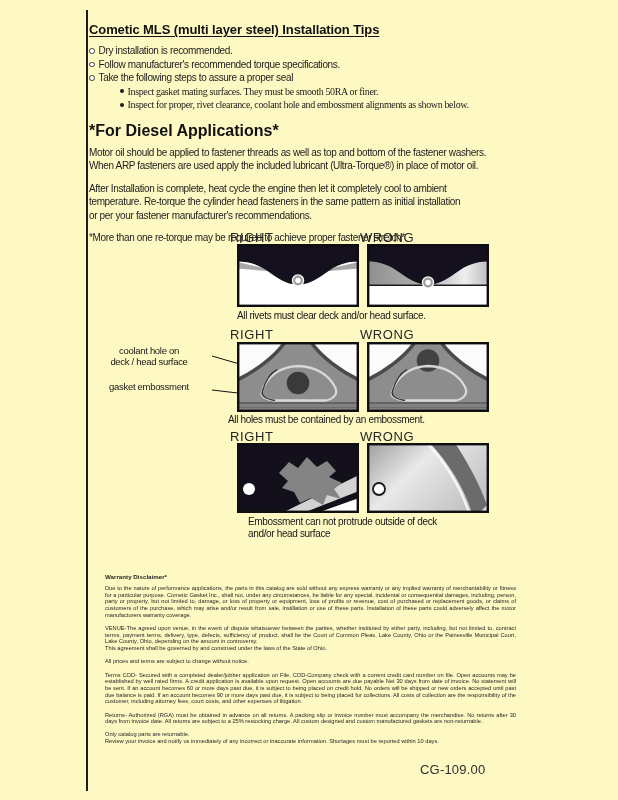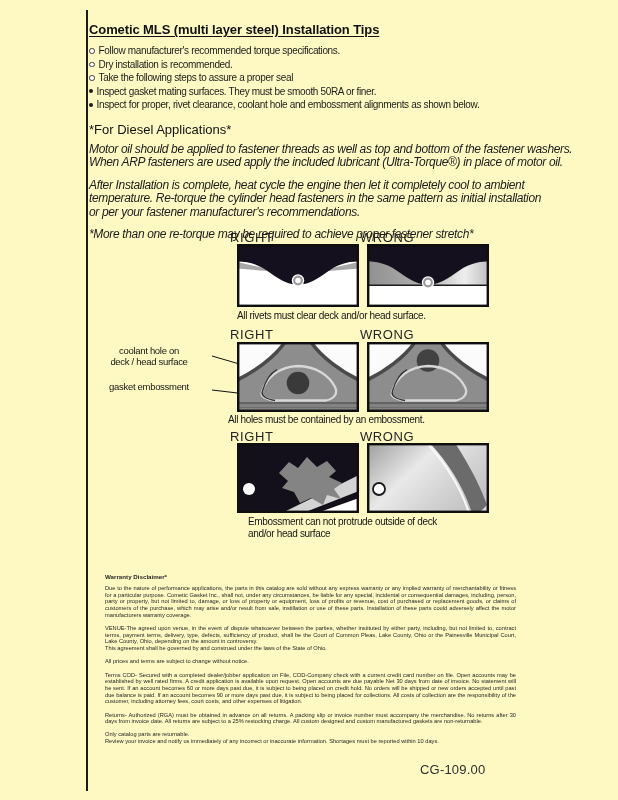--- a/index.html
+++ b/index.html
@@ -7,25 +7,25 @@
   .page{position:relative;width:618px;height:800px;background:#fef9c3;overflow:hidden;}
   .left-rule{position:absolute;left:86px;top:10px;width:2px;height:781px;background:#1c1c1c;}
 
   .content{position:absolute;left:89px;top:22px;width:505px;}
   .title{font-size:13px;font-weight:bold;margin:0 0 7px 0;letter-spacing:-0.1px;
          text-decoration:underline;text-underline-offset:2px;color:#111;}
   .tipline{display:flex;align-items:flex-start;font-size:10px;letter-spacing:-0.35px;
            line-height:13.5px;white-space:nowrap;color:#1c1c1c;}
   .tipline .m1{flex:0 0 auto;width:3.6px;height:3.6px;border:1px solid #3a3a3a;border-radius:50%;
                margin:4px 4px 0 0;background:#fff;}
-  .tipline.sub{}
+  .tipline.sub{padding-left:31px;font-family:Liberation Serif, serif;}
   .tipline .m2{flex:0 0 auto;width:4px;height:4px;border-radius:50%;background:#1c1c1c;margin:4.5px 3.5px 0 0;}
-  .diesel-h{font-size:13px;font-weight:normal;margin:10px 0 6px 0;color:#111;}
-  .bodypara{font-size:12px;letter-spacing:-0.35px;line-height:13.5px;margin:0 0 9px 0;
-            white-space:pre-line;color:#1c1c1c;font-style:italic;}
+  .diesel-h{font-size:16px;font-weight:bold;margin:10px 0 6px 0;color:#111;}
+  .bodypara{font-size:10px;letter-spacing:-0.35px;line-height:13.5px;margin:0 0 9px 0;
+            white-space:pre-line;color:#1c1c1c;}
 
   .dg-label{position:absolute;width:122px;text-align:left;font-size:13px;letter-spacing:0.6px;
             color:#242424;}
   .panel{position:absolute;display:block;}
   .caption{position:absolute;font-size:10px;letter-spacing:-0.35px;line-height:12px;
            white-space:pre-line;color:#161616;}
   .callout{position:absolute;width:120px;text-align:center;font-size:9.5px;letter-spacing:-0.3px;
            line-height:11px;white-space:pre-line;color:#161616;}
   .callout-lines{position:absolute;left:208px;top:338px;}
 
@@ -38,25 +38,25 @@
 </head>
 <body>
 
 <div class="page">
   <div class="left-rule"></div>
 
   <div class="content">
     <h1 class="title">Cometic MLS (multi layer steel) Installation Tips</h1>
     <div class="tipline">
       <span class="m1"></span>
-      <span>Follow manufacturer's recommended torque specifications.</span>
+      <span>Dry installation is recommended.</span>
     </div>
     <div class="tipline">
       <span class="m1"></span>
-      <span>Dry installation is recommended.</span>
+      <span>Follow manufacturer's recommended torque specifications.</span>
     </div>
     <div class="tipline">
       <span class="m1"></span>
       <span>Take the following steps to assure a proper seal</span>
     </div>
     <div class="tipline sub">
       <span class="m2"></span>
       <span>Inspect gasket mating surfaces.  They must be smooth 50RA or finer.</span>
     </div>
     <div class="tipline sub">

